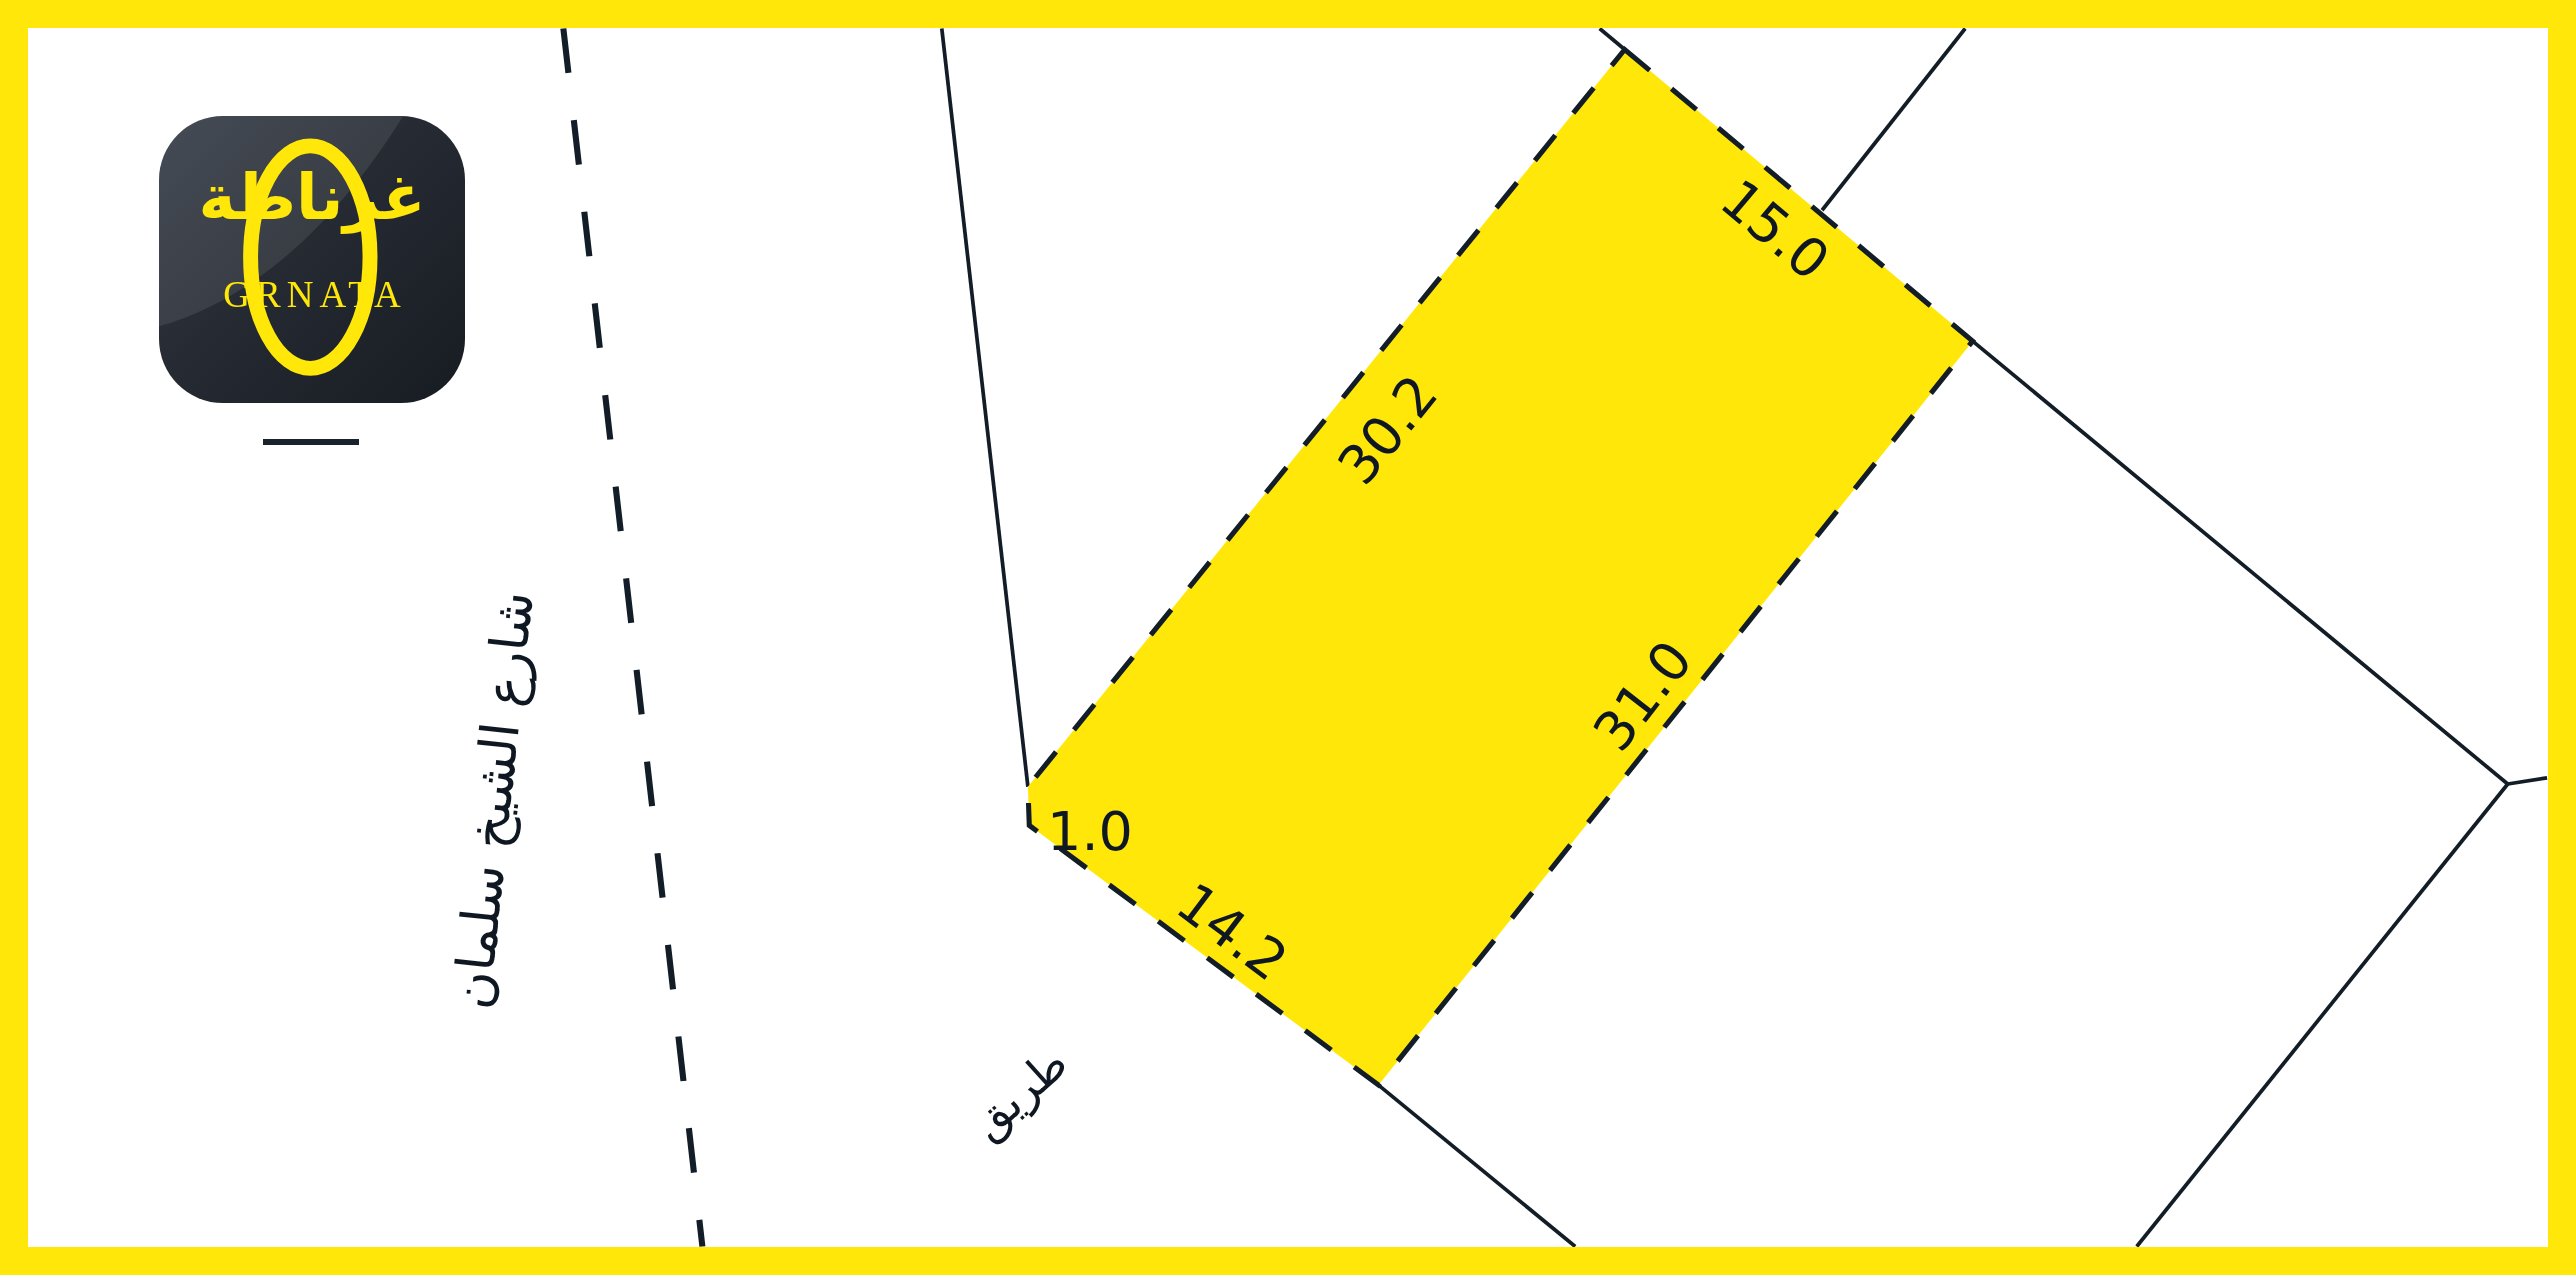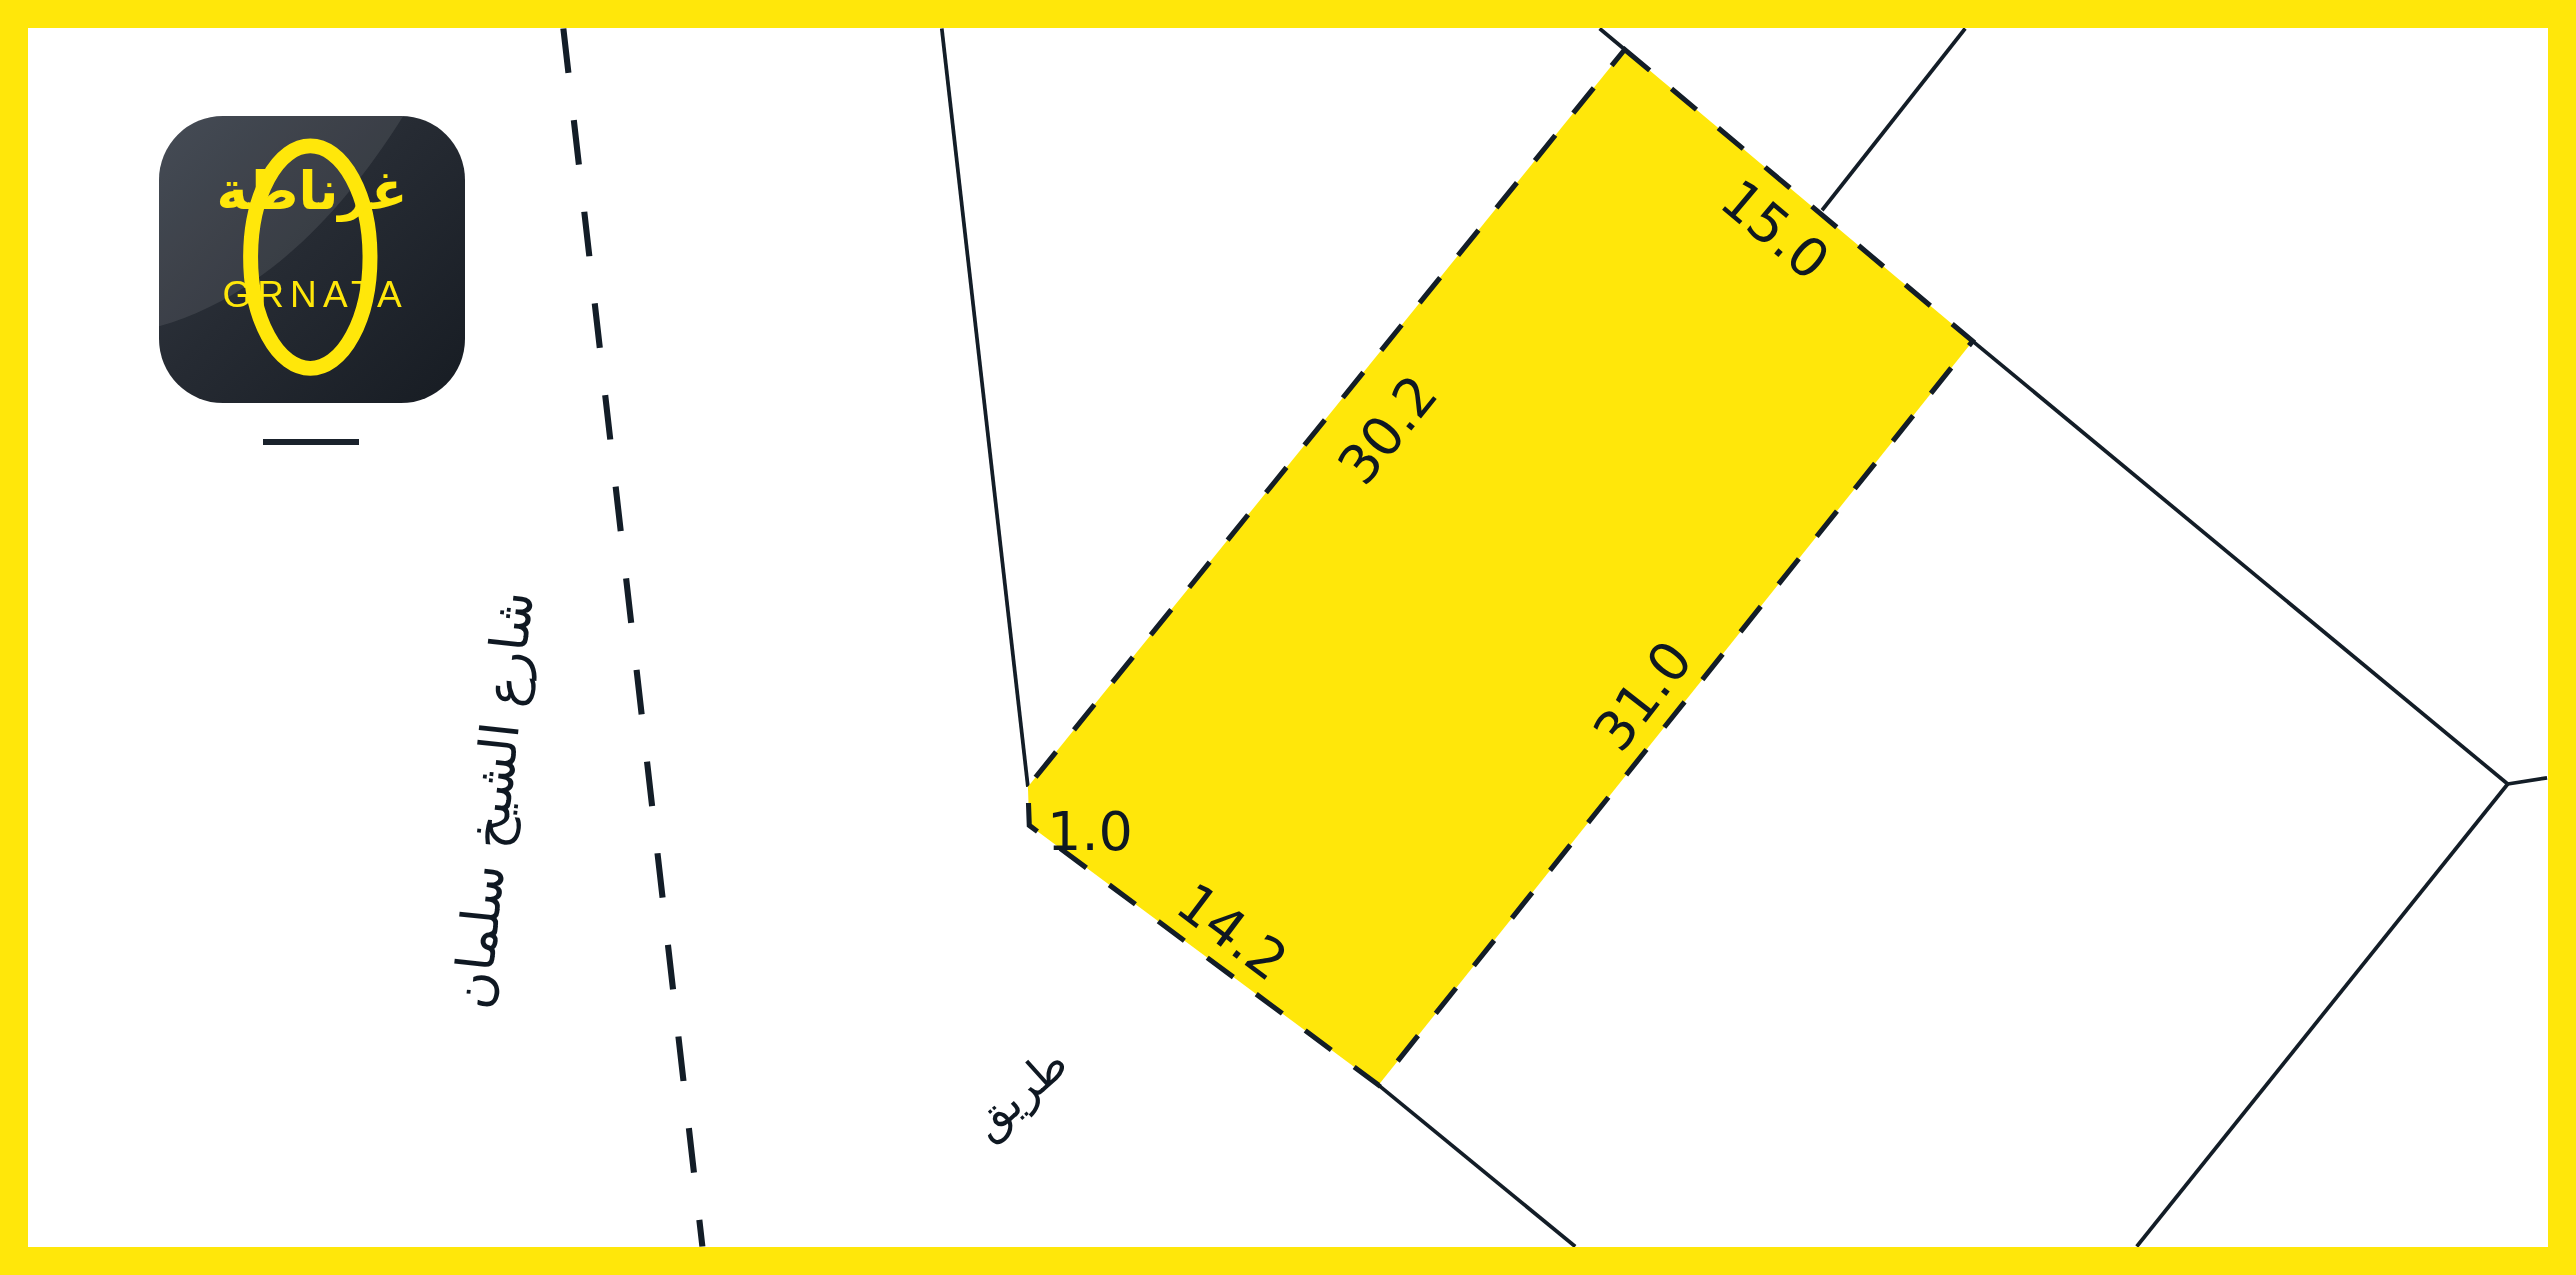--- a/index.html
+++ b/index.html
@@ -20,27 +20,27 @@
     width:306px;height:287px;
     border-radius:64px;
     background:linear-gradient(135deg,#333944 0%,#262b33 45%,#171c23 100%);
     overflow:hidden;
   }
   .logo .gloss{position:absolute;left:0;top:0;width:100%;height:100%;}
   .logo-ring{position:absolute;left:0;top:0;width:100%;height:100%;}
   .logo-arabic{
     position:absolute;left:0;top:35px;width:100%;
     text-align:center;
-    font-size:53px;line-height:1.5;
+    font-size:63px;line-height:1.5;
     font-weight:bold;color:#FFE70A;
   }
   .logo-latin{
     position:absolute;left:0;top:160px;width:100%;
     text-align:center;
-    font-family:Liberation Sans, sans-serif;
+    font-family:Liberation Serif, serif;
     font-size:37px;line-height:1;
     letter-spacing:6.1px;text-indent:6.1px;
     color:#FFE70A;
   }
   .logo-underline{
     position:absolute;left:235px;top:411px; 
     width:96px;height:6.1px;background:#1A222C;
   }
 
   

